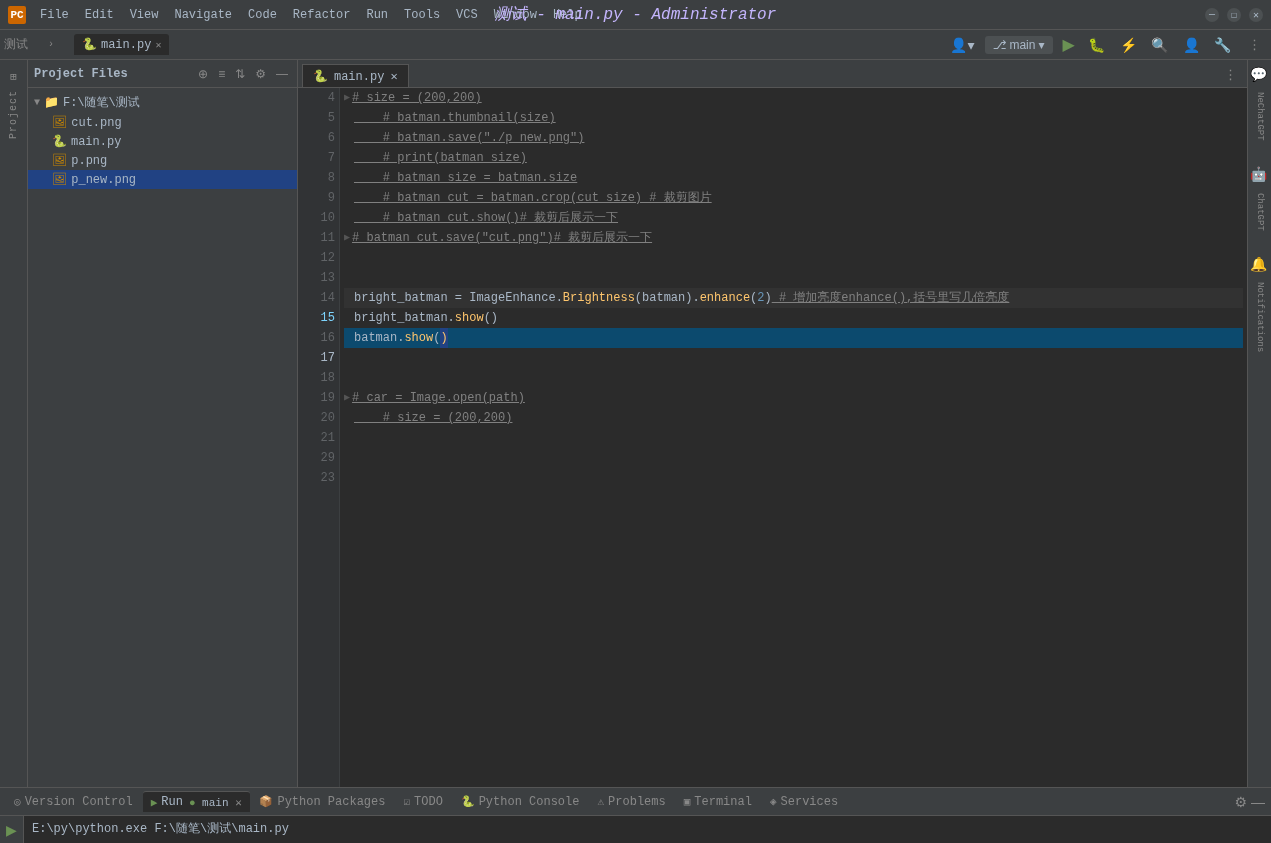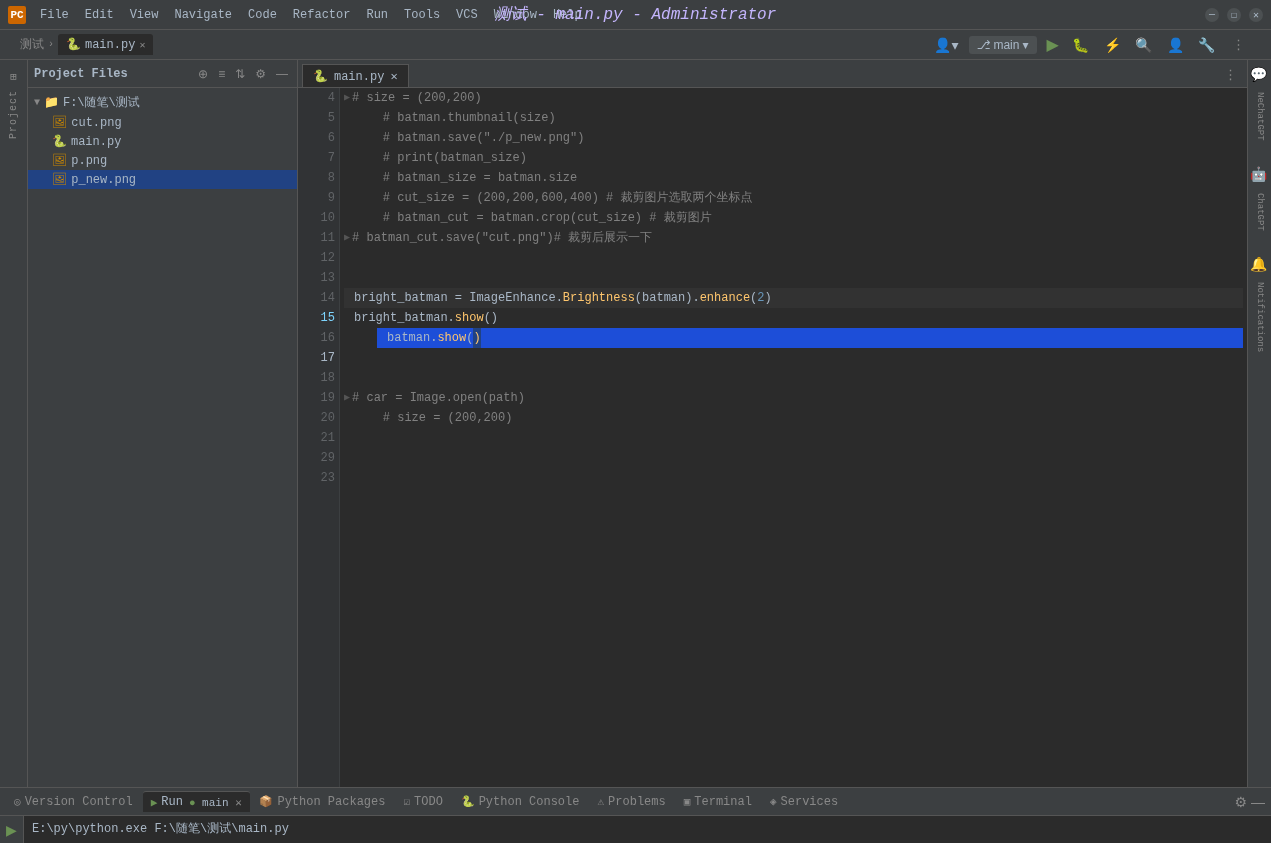--- a/index.html
+++ b/index.html
@@ -61,23 +61,23 @@
     .win-min { background: #4c5052; }
     .win-max { background: #4c5052; }
     .win-close { background: #4c5052; }
 
     
     #toolbar {
       height: 30px;
       background: #3c3f41;
       display: flex;
       align-items: center;
-      padding: 0 20px;
+      padding: 0 4px;
       border-bottom: 1px solid #555;
-      gap: 4px;
+      gap: 20px;
     }
     .toolbar-tab {
       display: flex; align-items: center;
       background: #2b2b2b;
       padding: 3px 8px;
       border-radius: 3px 3px 0 0;
       font-size: 12px;
       gap: 4px;
       cursor: pointer;
     }
@@ -219,21 +219,21 @@
       line-height: 20px;
     }
     .code-line {
       height: 20px;
       white-space: pre;
       font-size: 12px;
       display: flex;
       align-items: center;
     }
     .code-line.active-line { background: #323232; }
-    .c-comment { color: #808080; }
+    .c-comment { color: #808080; text-decoration: underline; }
     .c-function { color: #ffc66d; }
     .c-number { color: #6897bb; }
     .c-var { color: #a9b7c6; }
 
     
     #right-strip {
       width: 24px;
       background: #3c3f41;
       display: flex;
       flex-direction: column;
@@ -453,45 +453,45 @@
           <div class="code-line">
             <span style="display:inline-block;width:10px;"></span>
             <span class="c-comment">    # print(batman_size)</span>
           </div>
           <div class="code-line">
             <span style="display:inline-block;width:10px;"></span>
             <span class="c-comment">    # batman_size = batman.size</span>
           </div>
           <div class="code-line">
             <span style="display:inline-block;width:10px;"></span>
-            <span class="c-comment">    # cut_size = (200,200,600,400) # 裁剪图片选取两个坐标点</span>
-          </div>
-          <div class="code-line">
-            <span style="display:inline-block;width:10px;"></span>
             <span class="c-comment">    # batman_cut = batman.crop(cut_size) # 裁剪图片</span>
+          </div>
+          <div class="code-line">
+            <span style="display:inline-block;width:10px;"></span>
+            <span class="c-comment">    # batman_cut.show()# 裁剪后展示一下</span>
           </div>
           <div class="code-line">
             <span style="color:#555;font-size:10px;margin-right:2px;">▶</span>
             <span class="c-comment"># batman_cut.save("cut.png")# 裁剪后展示一下</span>
           </div>
           <div class="code-line">
             <span style="display:inline-block;width:10px;"></span>
           </div>
           <div class="code-line">
             <span style="display:inline-block;width:10px;"></span>
           </div>
           <div class="code-line active-line">
             <span style="display:inline-block;width:10px;"></span>
-            <span class="c-var">bright_batman = </span><span class="c-var">ImageEnhance.</span><span class="c-function">Brightness</span><span class="c-var">(batman).</span><span class="c-function">enhance</span><span class="c-var">(</span><span class="c-number">2</span><span class="c-var">)</span>
+            <span class="c-var">bright_batman = </span><span class="c-var">ImageEnhance.</span><span class="c-function">Brightness</span><span class="c-var">(batman).</span><span class="c-function">enhance</span><span class="c-var">(</span><span class="c-number">2</span><span class="c-var">)</span><span class="c-comment"> # 增加亮度enhance(),括号里写几倍亮度</span>
           </div>
           <div class="code-line">
             <span style="display:inline-block;width:10px;"></span>
             <span class="c-var">bright_batman.</span><span class="c-function">show</span><span class="c-var">()</span>
           </div>
-          <div class="code-line active-line" style="background:#1d4ed8;margin-left:33px;">
+          <div class="code-line active-line" style="background:#0c4a6e;">
             <span style="display:inline-block;width:10px;"></span>
             <span class="c-var">batman.</span><span class="c-function">show</span><span class="c-var">(</span><span style="background:#214283;color:#ffc66d;">)</span>
           </div>
           <div class="code-line">
             <span style="display:inline-block;width:10px;"></span>
           </div>
           <div class="code-line">
             <span style="display:inline-block;width:10px;"></span>
           </div>
           <div class="code-line">

